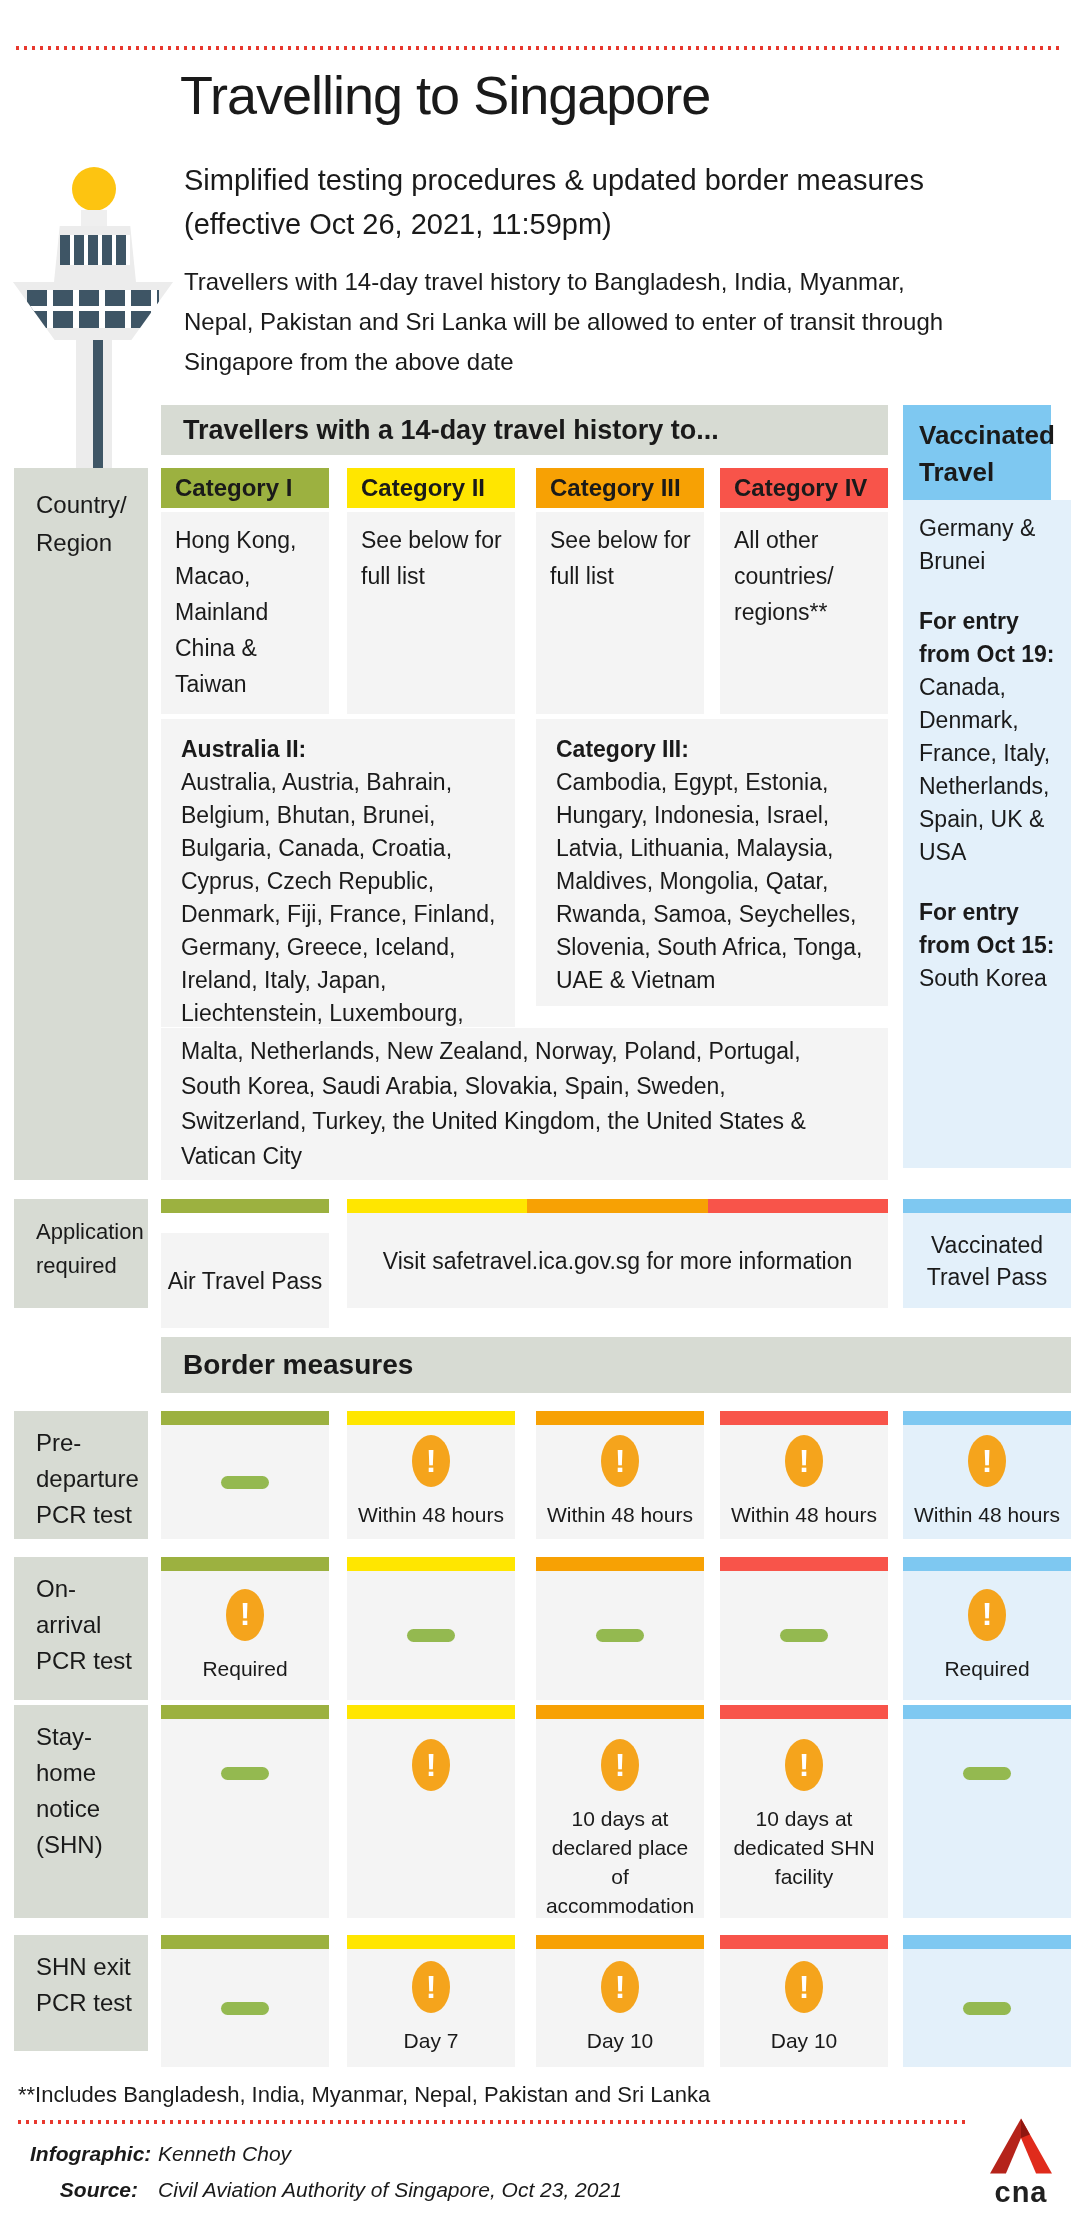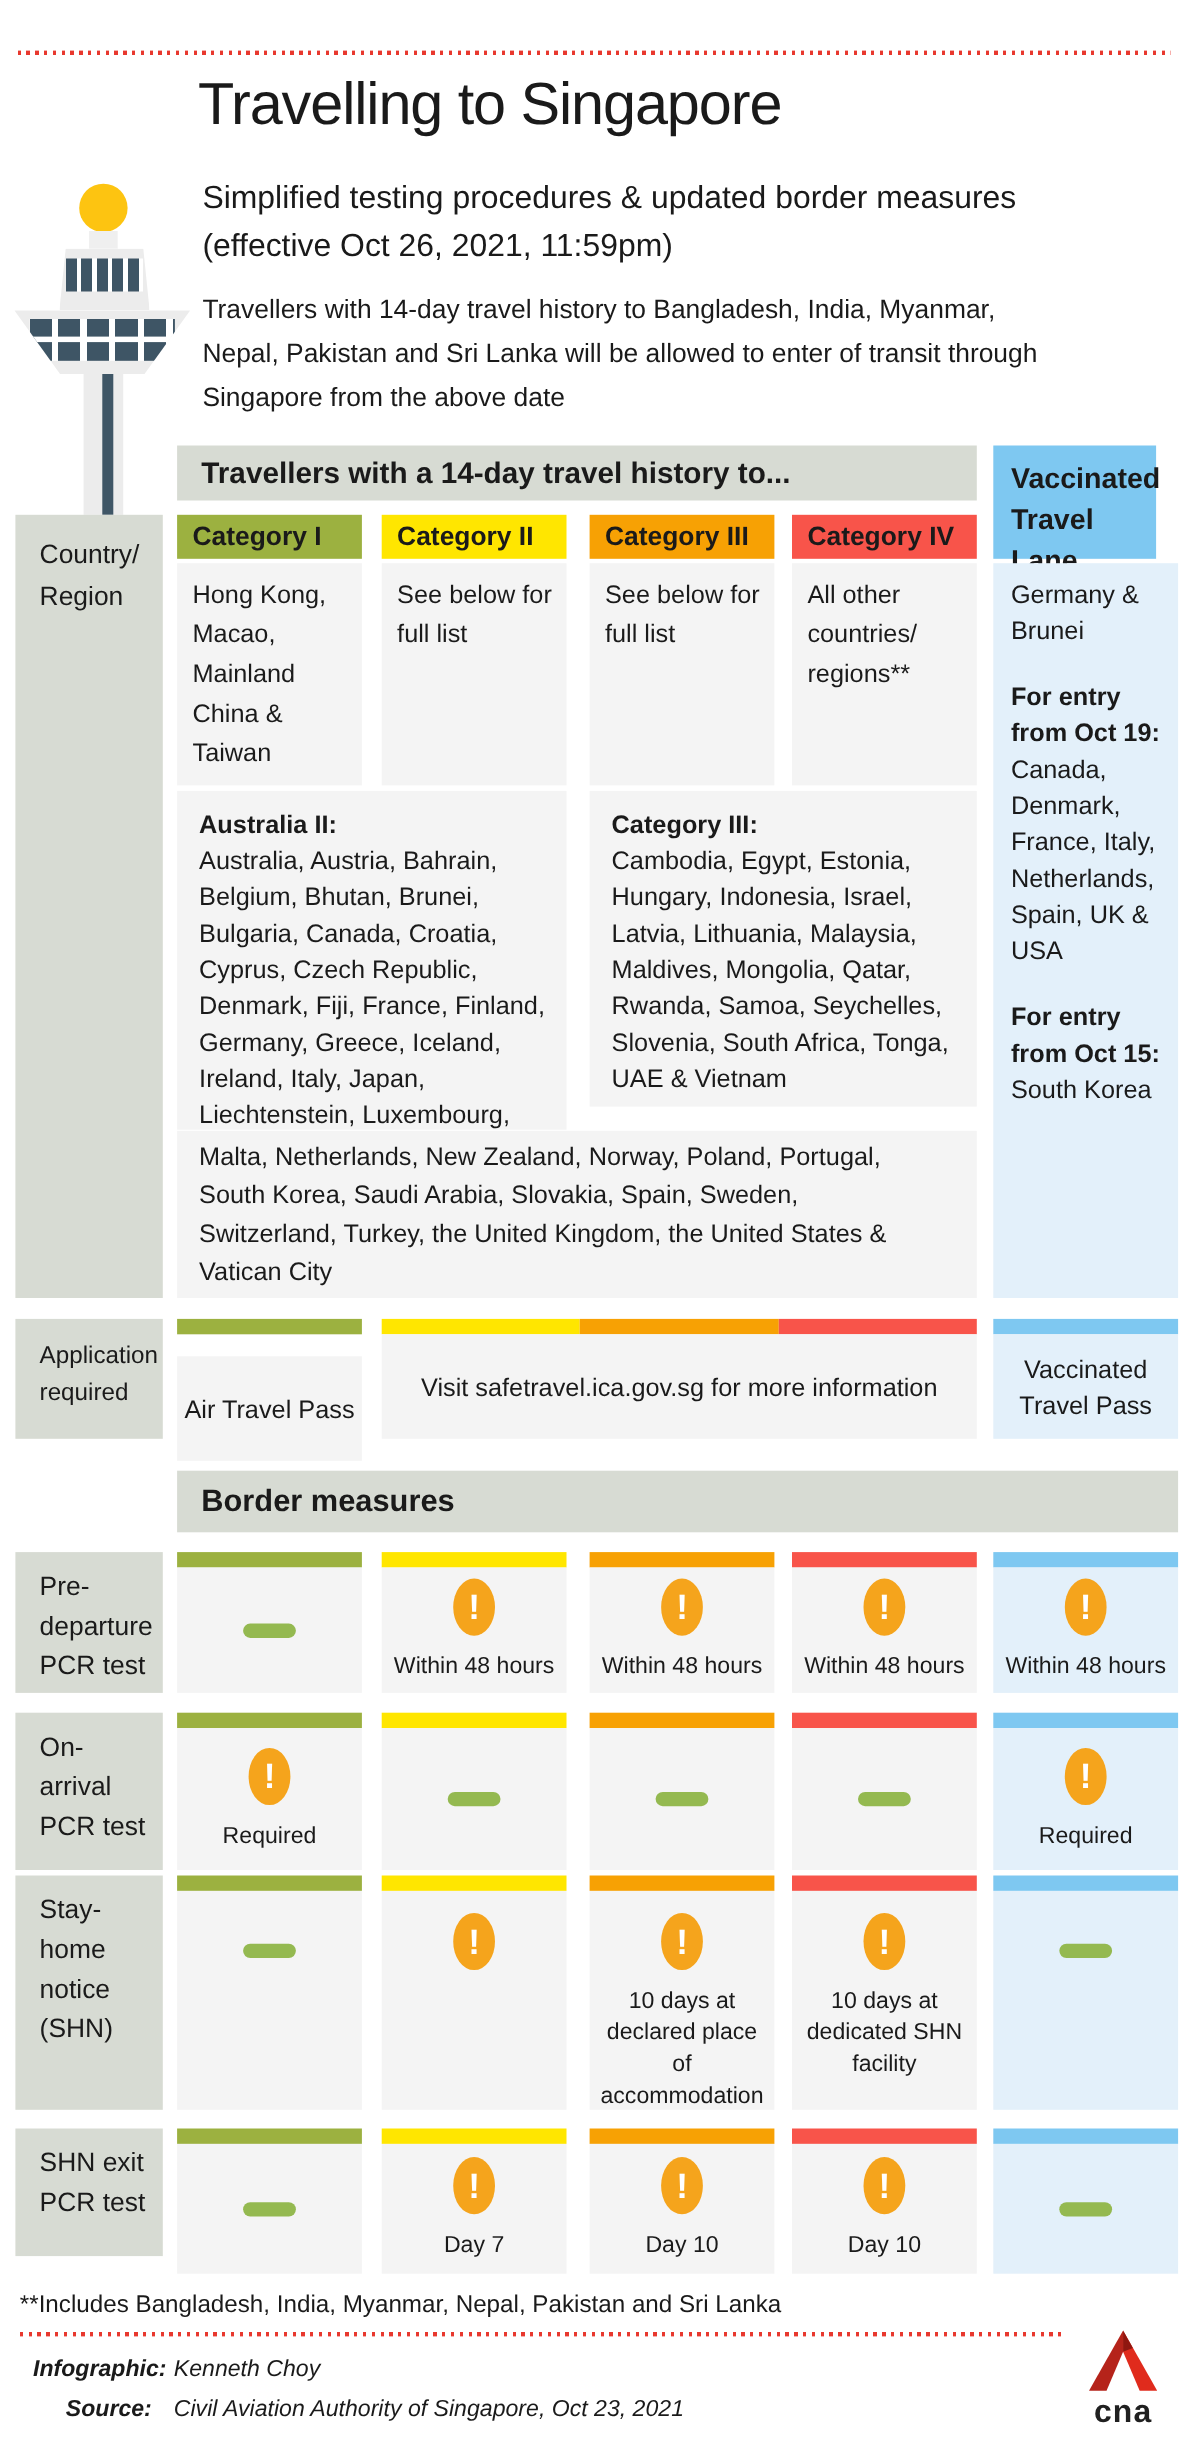--- a/index.html
+++ b/index.html
@@ -33,21 +33,21 @@
   .vtl-header{left:903px;top:405px;width:148px;height:103px;background:var(--vtl,#7EC8F1);font-size:26px;font-weight:600;line-height:37px;padding:12px 0 0 16px;box-sizing:border-box;}
   .country-label{left:14px;top:468px;width:134px;height:712px;font-size:24px;line-height:38px;padding:18px 0 0 22px;box-sizing:border-box;}
   .cat-head{top:468px;width:168px;height:40px;font-size:24px;font-weight:600;line-height:40px;padding-left:14px;box-sizing:border-box;}
   .col1{left:161px;}.col2{left:347px;}.col3{left:536px;}.col4{left:720px;}.colv{left:903px;}
   .cat-body{top:512px;width:168px;height:202px;font-size:23px;line-height:36px;padding:10px 8px 0 14px;box-sizing:border-box;}
   .listbox{font-size:23px;line-height:33px;padding:14px 8px 0 20px;box-sizing:border-box;}
   .listbox b{font-weight:700;}
   .cat2-box{left:161px;top:719px;width:354px;height:308px;}
   .cat3-box{left:536px;top:719px;width:352px;height:287px;}
   .cont-box{left:161px;top:1028px;width:727px;height:152px;font-size:23px;line-height:35px;padding:6px 64px 0 20px;box-sizing:border-box;}
-  .vtl-body{left:903px;top:512px;width:168px;height:668px;font-size:23px;line-height:33px;padding:12px 10px 0 16px;box-sizing:border-box;}
+  .vtl-body{left:903px;top:500px;width:168px;height:668px;font-size:23px;line-height:33px;padding:12px 10px 0 16px;box-sizing:border-box;}
   .vtl-body .gap{height:27px;}
   .vtl-body .bold{font-weight:700;}
   
   .app-label{left:14px;top:1199px;width:134px;height:109px;font-size:22px;line-height:34px;padding:16px 0 0 22px;box-sizing:border-box;}
   .tbar{height:14px;width:168px;}
   .app-cell{display:flex;align-items:center;justify-content:center;text-align:center;font-size:23px;line-height:32px;box-sizing:border-box;}
   
   .bm-header{left:161px;top:1337px;width:910px;height:56px;font-size:28px;font-weight:700;line-height:56px;padding-left:22px;box-sizing:border-box;}
   .row-label{left:14px;width:134px;font-size:24px;line-height:36px;padding:14px 6px 0 22px;box-sizing:border-box;}
   .mcell{width:168px;display:flex;flex-direction:column;align-items:center;justify-content:center;gap:13px;text-align:center;font-size:21px;line-height:29px;box-sizing:border-box;padding:4px 6px;}

